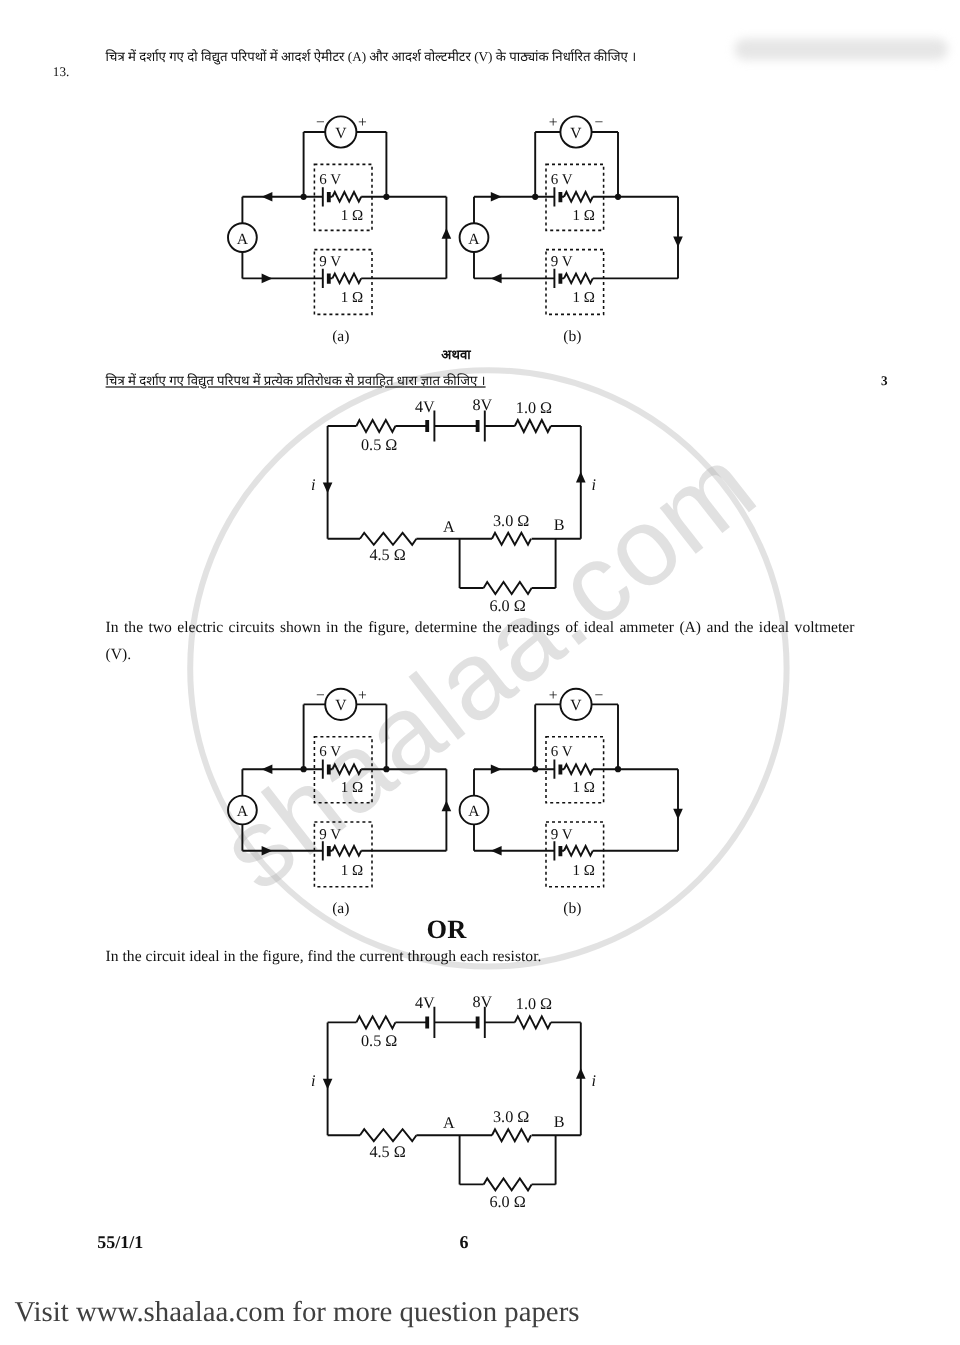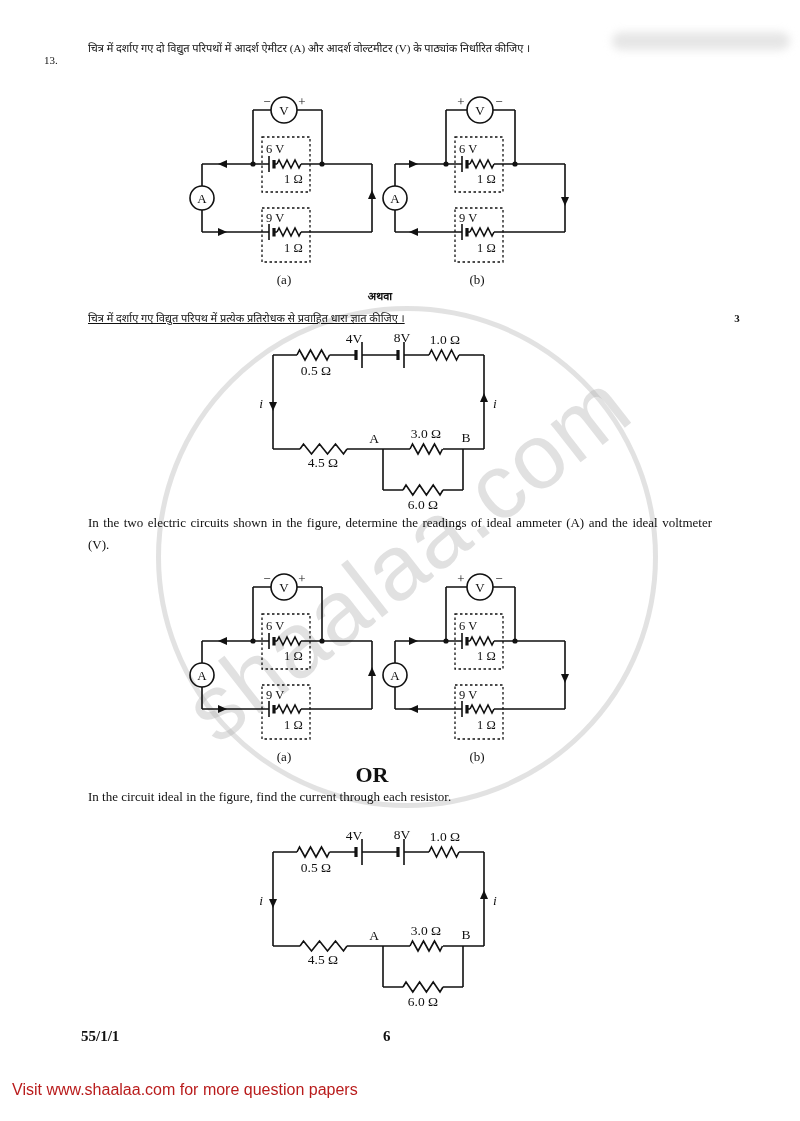--- a/index.html
+++ b/index.html
@@ -26,21 +26,21 @@
   }
   .smudge{
     left:612px;top:32px;width:178px;height:18px;border-radius:9px;
     background:rgba(205,205,205,.5);filter:blur(4px);z-index:0;
   }
   .content{z-index:1;}
   svg{display:block;}
   svg text{font-family:"Liberation Serif",serif;fill:#111;}
   .footer-code{font-size:15px;font-weight:bold;}
   .banner{
-    font-family:Liberation Sans, sans-serif;font-size:16px;color:#b91c1c;
+    font-family:Liberation Serif, serif;font-size:24px;color:#404040;
   }
 </style>
 </head>
 <body>
 
 <div class="abs smudge"></div>
 <div class="abs wm-circle">
   <span class="wm-text">shaalaa.com</span>
 </div>
 

